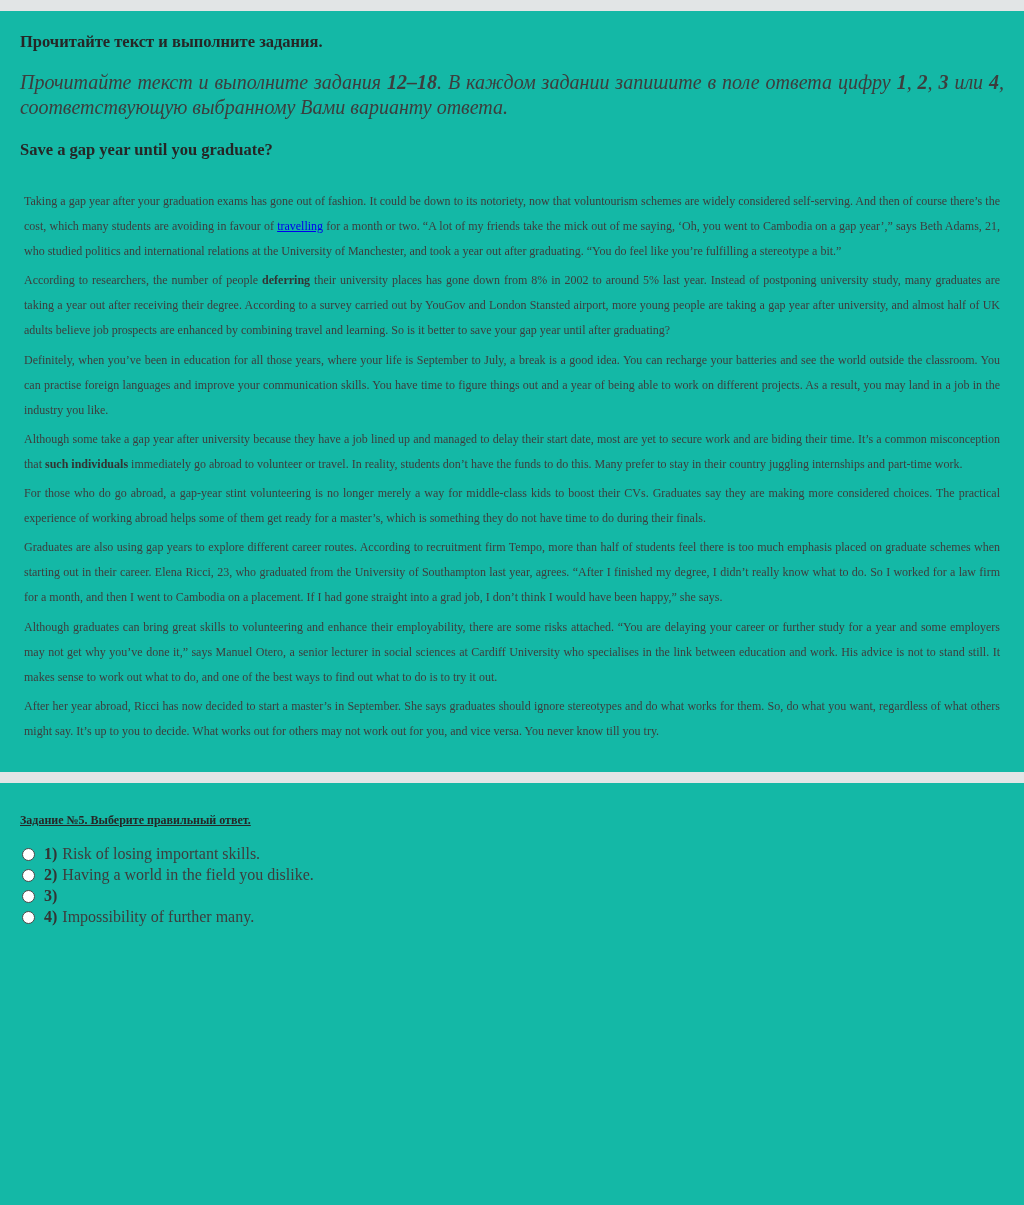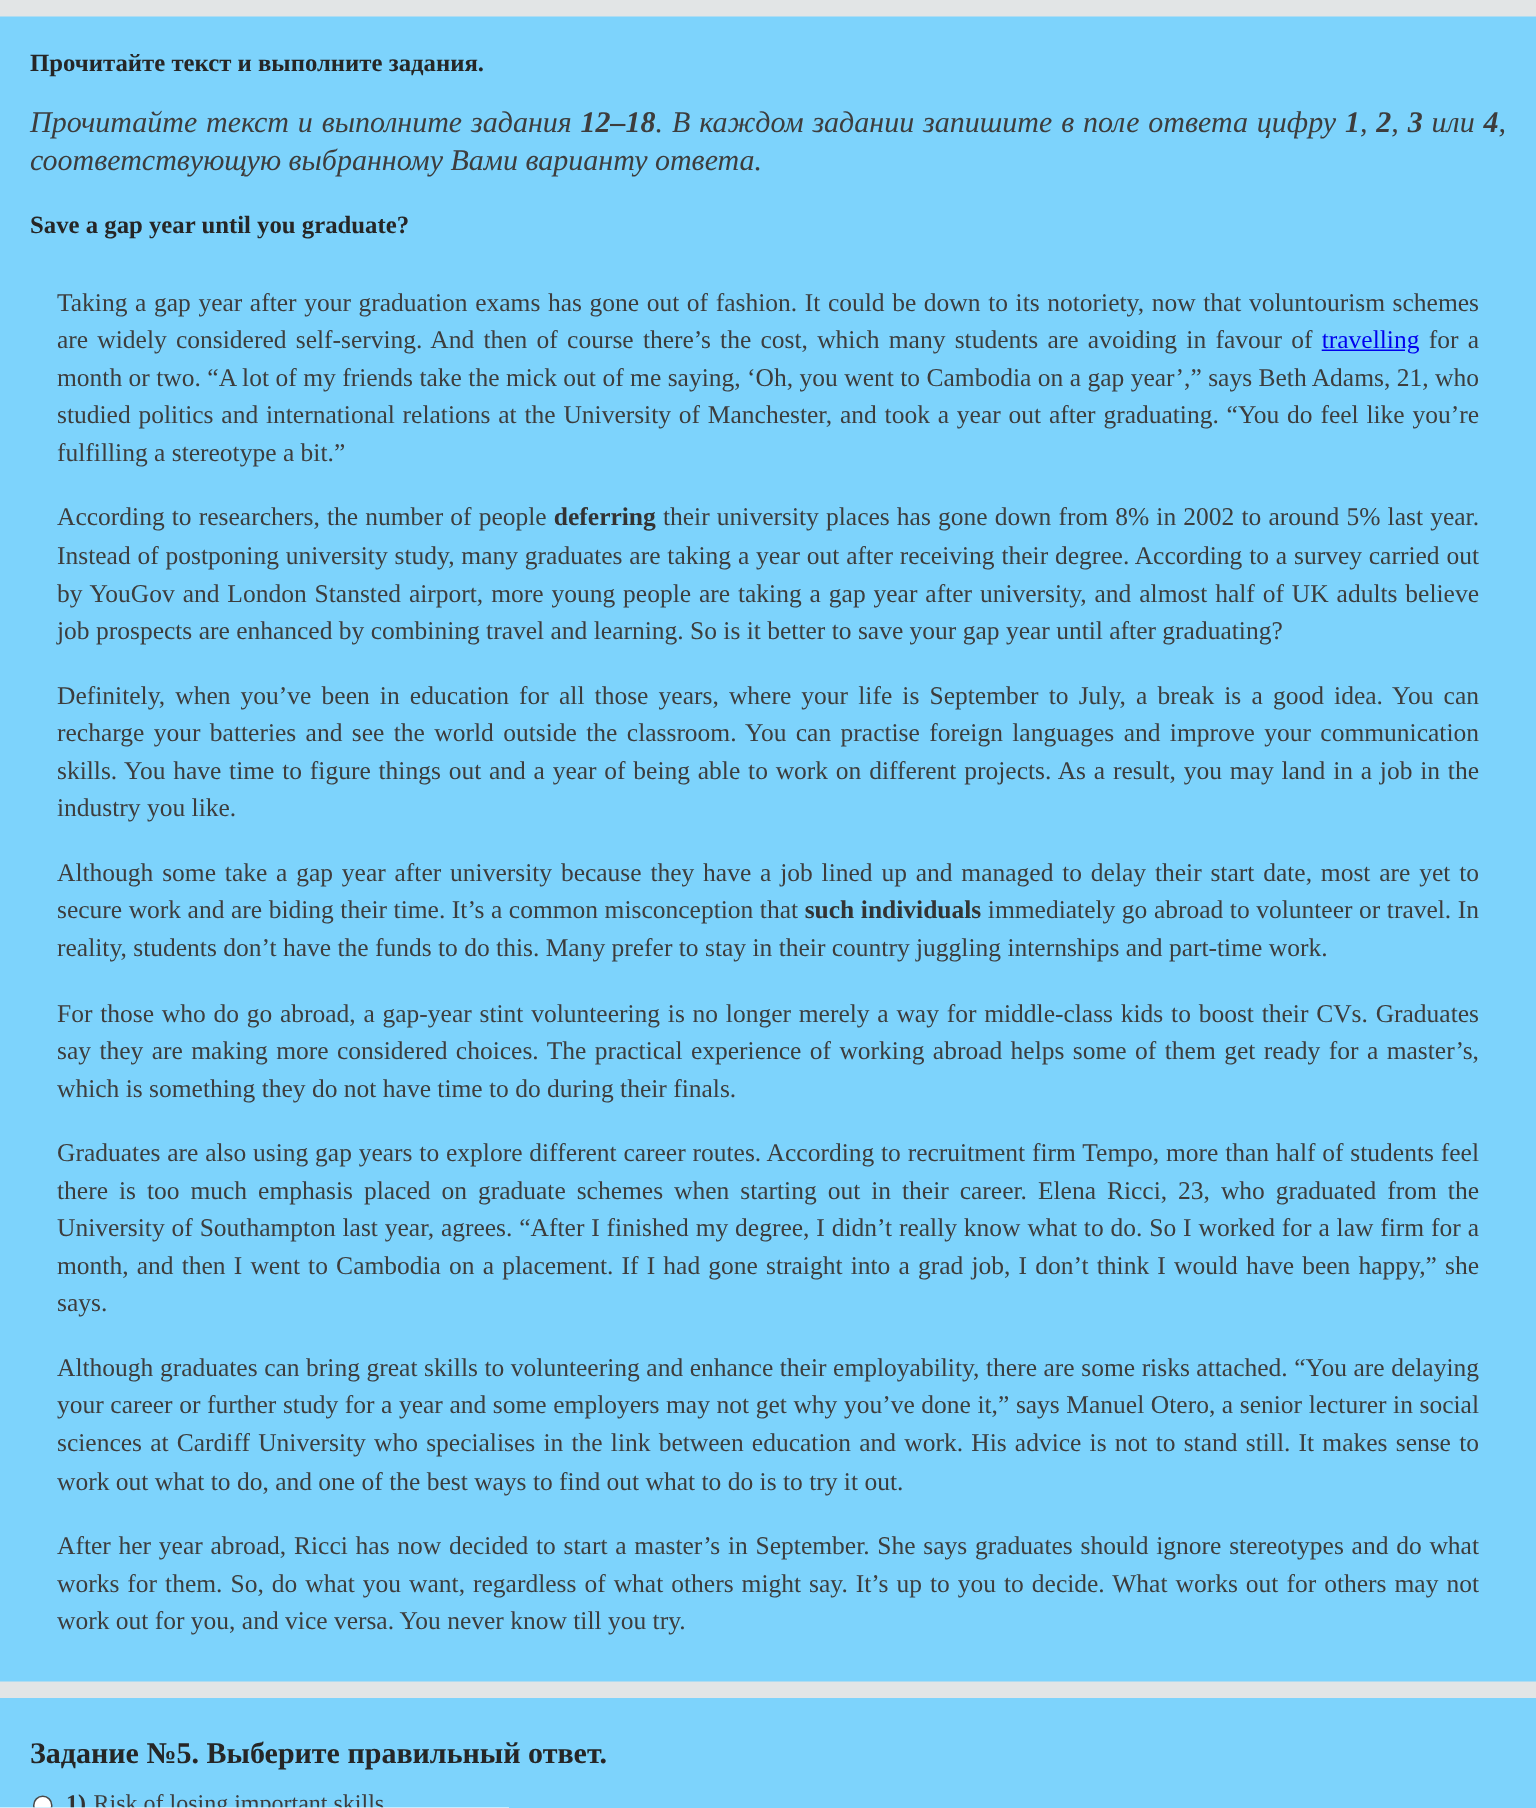--- a/index.html
+++ b/index.html
@@ -6,21 +6,21 @@
   html, body {
     margin: 0;
     padding: 0;
     background: #ffffff;
     font-family: "Liberation Serif", "DejaVu Serif", serif;
     color: #3d3d3d;
   }
   .page {
     width: 1024px;
     height: 1205px;
-    background: #7dd3fc;
+    background: #14b8a6;
     overflow: hidden;
   }
   .gray-bar {
     width: 100%;
     height: 11px;
     background: #e2e5e6;
   }
   .content {
     padding: 0 20px;
   }
@@ -44,43 +44,44 @@
     margin-top: 19px;
     font-size: 16.5px;
     line-height: 22px;
     font-weight: bold;
     color: #262626;
   }
   .article-body {
     margin-top: 28px;
   }
   .article-body p {
-    margin: 18px;
-    font-size: 17px;
+    margin: 4px;
+    font-size: 12px;
     line-height: 25.1px;
     text-align: justify;
   }
   .article-body .b { font-weight: bold; color: #333333; }
   a.link {
     color: #0000ee;
     text-decoration: underline;
     cursor: pointer;
   }
   .divider {
     margin-top: 28px;
     width: 100%;
     height: 11px;
     background: #e2e5e6;
   }
   .task-heading {
     margin-top: 26px;
-    font-size: 20px;
+    font-size: 12px;
     line-height: 22px;
     font-weight: bold;
     color: #262626;
+    text-decoration: underline;
   }
   .question {
     margin-top: 17px;
     font-size: 16px;
     line-height: 22px;
     color: #3d3d3d;
   }
   .options {
     margin-top: 13px;
   }

